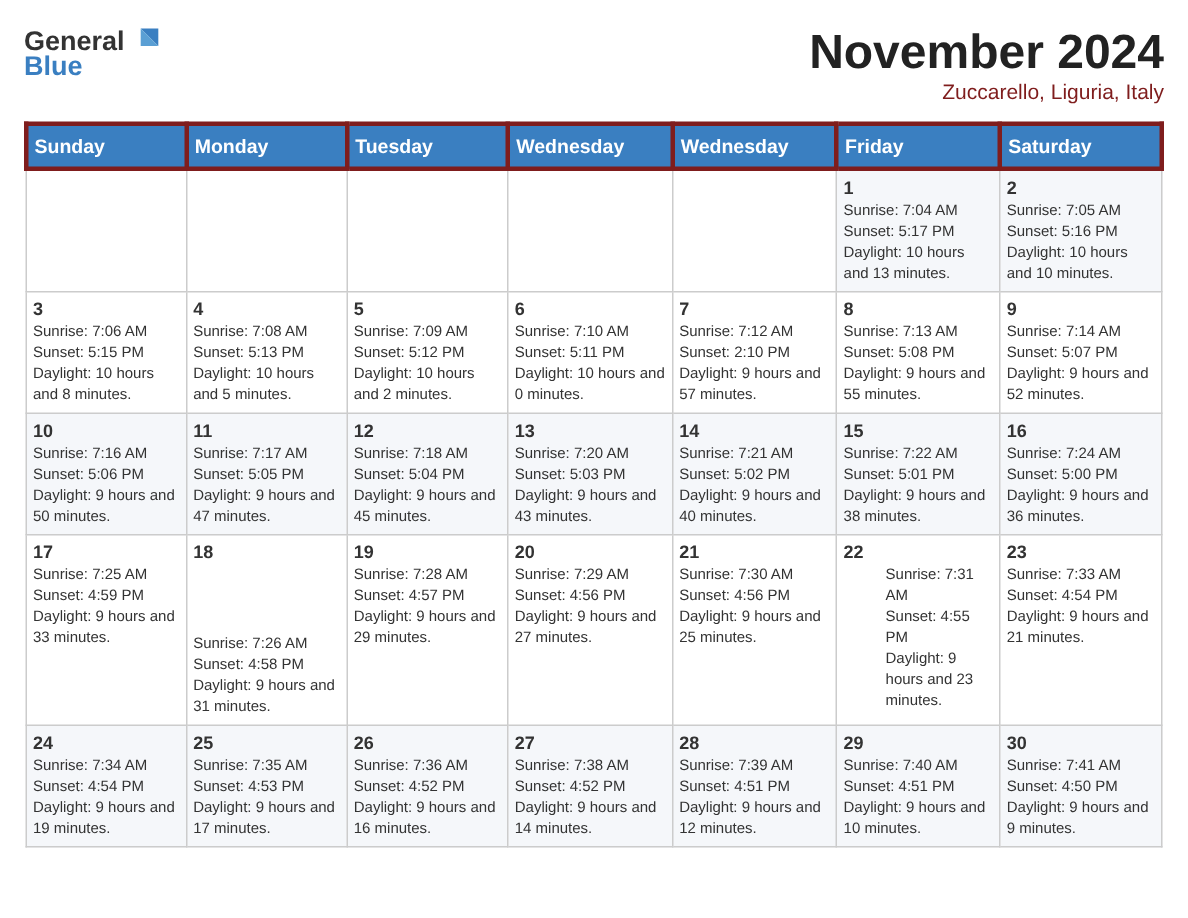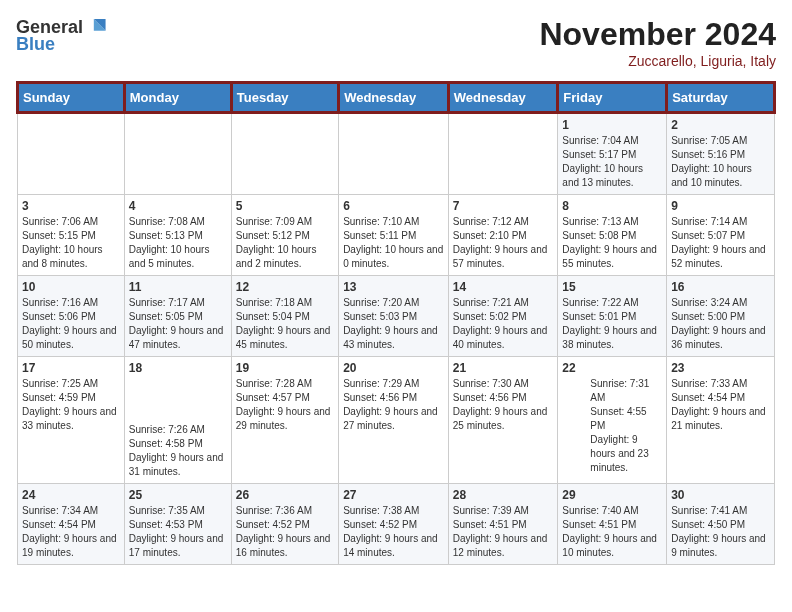--- a/index.html
+++ b/index.html
@@ -224,21 +224,21 @@
 Daylight: 9 hours and 40 minutes.</div>
         </td>
         <td>
           <span class="day-num">15</span>
           <div class="day-info" style="white-space: pre-wrap;">Sunrise: 7:22 AM
 Sunset: 5:01 PM
 Daylight: 9 hours and 38 minutes.</div>
         </td>
         <td>
           <span class="day-num">16</span>
-          <div class="day-info" style="white-space: pre-wrap;">Sunrise: 3:24 AM
+          <div class="day-info" style="white-space: pre-wrap;">Sunrise: 7:24 AM
 Sunset: 5:00 PM
 Daylight: 9 hours and 36 minutes.</div>
         </td>
       </tr>
       <tr>
         <td>
           <span class="day-num">17</span>
           <div class="day-info" style="white-space: pre-wrap;">Sunrise: 7:25 AM
 Sunset: 4:59 PM
 Daylight: 9 hours and 33 minutes.</div>

